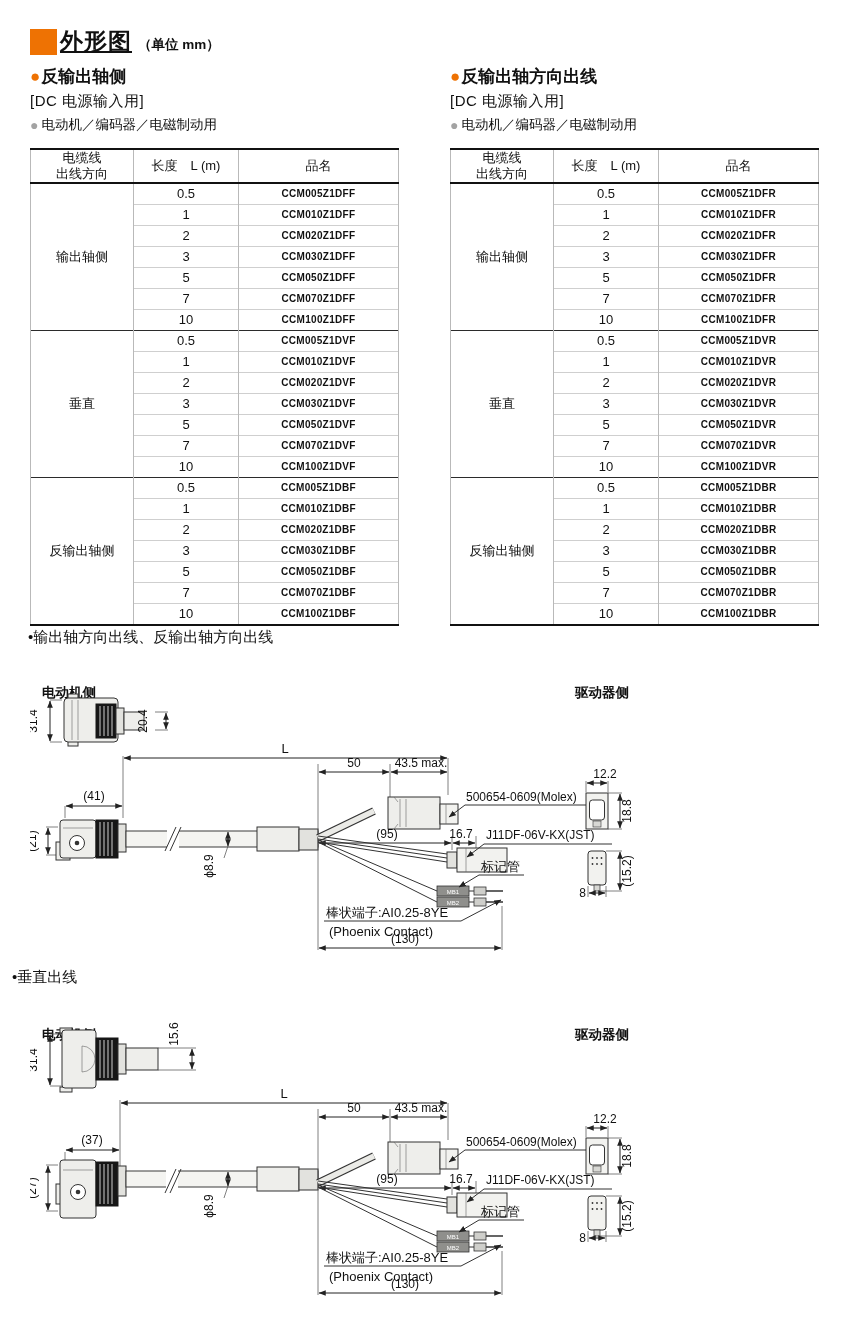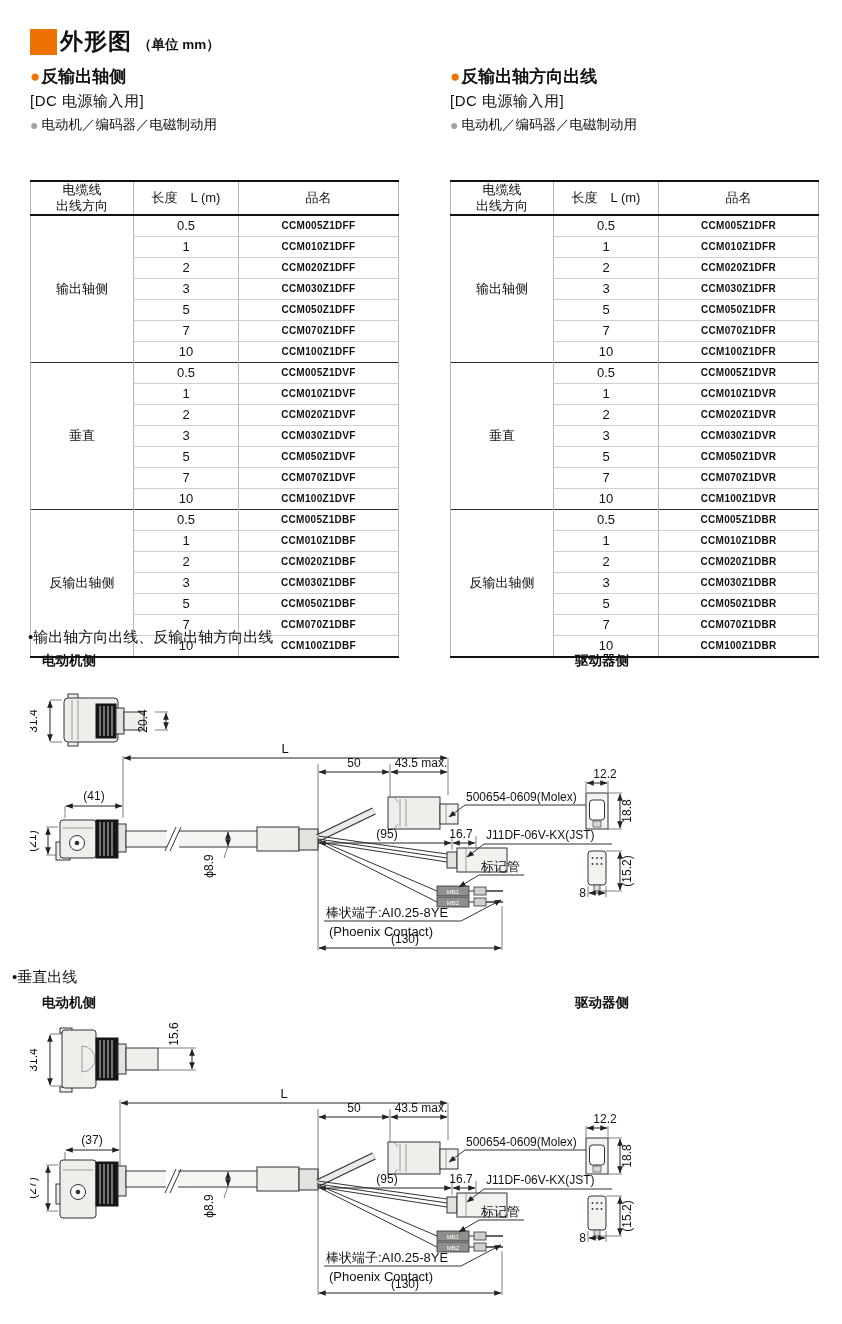--- a/index.html
+++ b/index.html
@@ -7,46 +7,46 @@
   body {
     width:842px; height:1324px; position:relative;
     font-family:"Liberation Sans", sans-serif; color:#111;
     overflow:hidden;
   }
   .abs { position:absolute; }
 
   
   .title-row { left:30px; top:26px; display:flex; align-items:center; }
   .title-sq { width:27px; height:26px; background:#ee7203; display:inline-block; }
-  .title-tx { font-size:23px; font-weight:bold; margin-left:3px; letter-spacing:1px; }
+  .title-tx { font-size:23px; font-weight:bold; margin-left:3px; letter-spacing:1px;text-decoration:underline; }
   .title-unit { font-size:13.5px; font-weight:bold; margin-left:6px; margin-top:6px; }
 
   
   .sec-block { width:400px; }
   .sec-h { font-size:17px; font-weight:bold; line-height:25px; display:flex; align-items:center;}
   .sec-h .odot { color:#ee7203; font-size:17px; margin-right:1px; }
   .sec-sub { font-size:15px; font-weight:normal; line-height:24px; letter-spacing:0.5px;}
   .sec-note { font-size:13.5px; line-height:24px; display:flex; align-items:center;}
   .sec-note .gdot { color:#a3a3a3; font-size:14px; margin-right:3px; }
 
   
   table.spec { border-collapse:collapse; table-layout:fixed; width:368px;
-    border-top:2.5px solid #111; border-bottom:2.5px solid #111;margin-top:32px; }
+    border-top:2.5px solid #111; border-bottom:2.5px solid #111; }
   .spec th, .spec td { border-left:1px solid #b9b9b9; border-right:1px solid #b9b9b9;
     text-align:center; padding:0; font-size:13px; }
   .spec thead th { border-bottom:2px solid #111; font-weight:normal; height:34px; line-height:1.2; }
   .spec tbody td { height:20px; line-height:20px; }
   .spec tbody tr:not(.group-start) td { border-top:1px solid #cfcfcf; }
   .spec tbody tr.group-start td { border-top:1.3px solid #2b2b2b; }
   .spec td.c-name { font-weight:bold; font-size:10px; letter-spacing:0.3px; }
   .col-dir { width:103px; } .col-len { width:105px; } .col-name { width:160px; }
 
   
   .draw-h { font-size:15px; font-weight:normal; }
-  .side-lbl { font-size:13.5px; font-weight:bold; }
+  .side-lbl { font-size:13.5px; font-weight:bold;margin-top:32px; }
 
   
   svg text { font-family:"Liberation Sans", sans-serif; fill:#111; }
   .t  { font-size:12px; }
   .tm { font-size:12px; text-anchor:middle; }
   .te { font-size:12px; text-anchor:end; }
   .tc { font-size:13px; }
   .ts { font-size:6px; fill:#fff; text-anchor:middle; }
   .dim  { stroke:#222; stroke-width:1; fill:none; }
   .ext  { stroke:#555; stroke-width:0.75; fill:none; }

